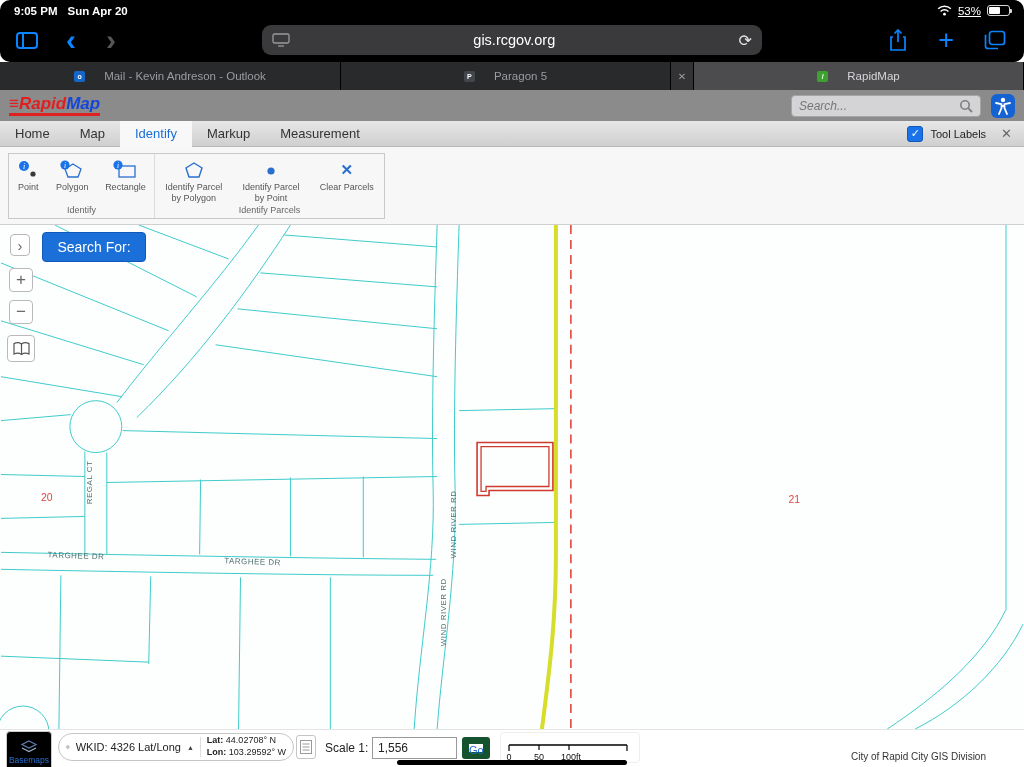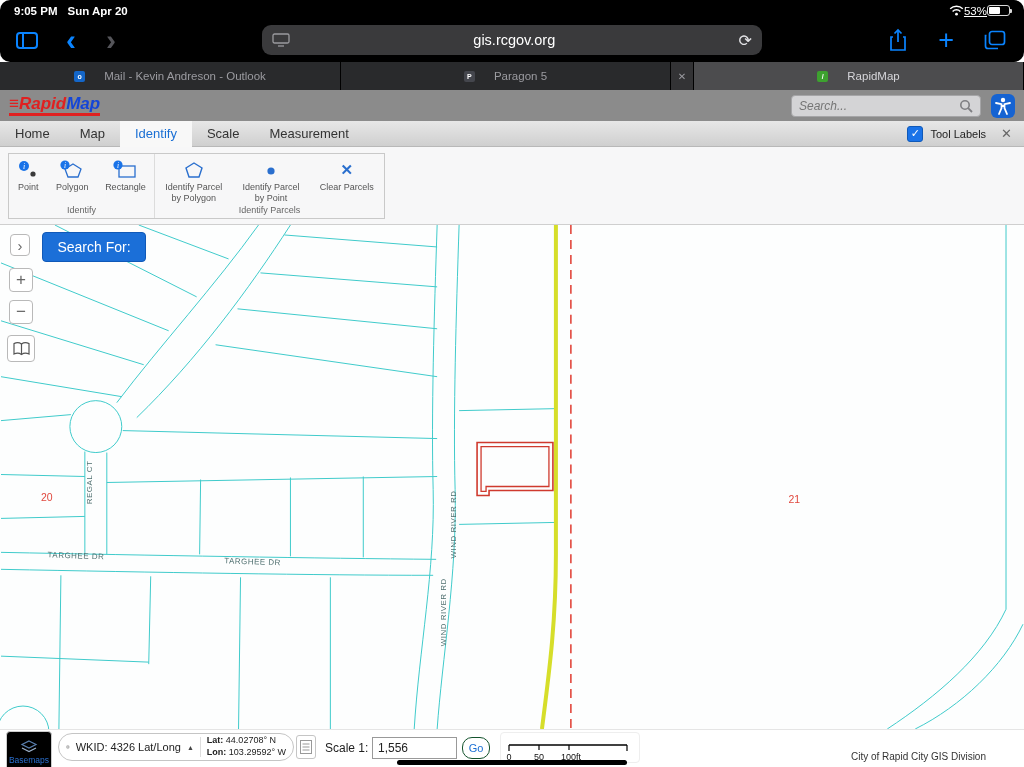--- a/index.html
+++ b/index.html
@@ -4,21 +4,21 @@
 <style>
   *{box-sizing:border-box;margin:0;padding:0;}
   body{width:1024px;height:767px;position:relative;overflow:hidden;background:#fff;
        font-family:"Liberation Sans",sans-serif;-webkit-font-smoothing:antialiased;}
 
   
   #chrome{position:absolute;top:0;left:0;width:100%;height:62px;background:#000;border-radius:10px;}
   #status-row{height:18px;display:flex;align-items:center;justify-content:space-between;
               padding:3px 14px 0;color:#fff;font-size:11.5px;}
   #status-left{display:flex;gap:10px;font-weight:bold;}
-  #status-right{display:flex;align-items:center;gap:0;text-decoration:underline;}
+  #status-right{display:flex;align-items:center;gap:6px;text-decoration:underline;}
   .battery{width:23px;height:11px;border:1px solid rgba(255,255,255,.85);border-radius:3px;position:relative;}
   .battery::after{content:"";position:absolute;right:-3px;top:3px;width:2px;height:4px;
                   background:rgba(255,255,255,.85);border-radius:0 1px 1px 0;}
   .battery-fill{position:absolute;left:1px;top:1px;bottom:1px;width:53%;background:#fff;border-radius:1px;}
 
   #toolbar-row{height:44px;display:flex;align-items:center;padding:0 16px;position:relative;}
   #sidebar-icon{width:22px;height:17px;border:2px solid #0a84ff;border-radius:4px;position:relative;margin-right:28px;}
   #sidebar-icon::before{content:"";position:absolute;left:4px;top:0;bottom:0;width:2px;background:#0a84ff;}
   #back-btn{font-size:30px;line-height:26px;color:#0a84ff;margin-right:30px;font-weight:bold;}
   #forward-btn{font-size:30px;line-height:26px;color:#55555a;font-weight:bold;}
@@ -105,22 +105,22 @@
         border-radius:14px;background:#fff;display:flex;align-items:center;padding:0 7px;gap:6px;}
   #wkid-text{font-size:11px;color:#222;white-space:nowrap;}
   .caret{font-size:7px;color:#444;}
   .vdiv{width:1px;height:20px;background:#ddd;flex:none;}
   .latlon{font-size:9px;color:#222;line-height:1.3;white-space:nowrap;}
   #scale-icon-box{position:absolute;left:296px;top:5px;width:20px;height:24px;border:1px solid #c5c5c5;
         border-radius:3px;display:flex;align-items:center;justify-content:center;background:#fff;}
   #scale-label{position:absolute;left:325px;top:11px;font-size:12px;color:#222;}
   #scale-input{position:absolute;left:372px;top:7px;width:85px;height:22px;border:1px solid #999;
         font-size:12px;padding:0 5px;font-family:inherit;color:#222;}
-  #go-btn{position:absolute;left:462px;top:7px;width:28px;height:22px;border:1px solid #14532d;
-        border-radius:10px;background:#fff;color:#1a6fd4;font-size:11px;font-family:inherit;}
+  #go-btn{position:absolute;left:462px;top:7px;width:28px;height:22px;border:7px solid #14532d;
+        border-radius:3px;background:#fff;color:#1a6fd4;font-size:11px;font-family:inherit;}
   #scalebar-box{position:absolute;left:500px;top:2px;width:140px;height:31px;background:#fff;
         border:1px solid #eee;border-radius:4px;}
   #attribution{position:absolute;right:38px;top:21px;font-size:10px;color:#333;}
   #home-indicator{position:absolute;left:397px;bottom:2px;width:230px;height:5px;border-radius:3px;
         background:#000;z-index:9;}
 </style>
 </head>
 <body>
 
 <div id="chrome">
@@ -201,21 +201,21 @@
       <circle cx="12" cy="6" r="2.2" fill="#fff"></circle>
       <path d="M5,9 L10.5,10.2 L10.5,14 L8,20 M19,9 L13.5,10.2 L13.5,14 L16,20 M10.5,12 H13.5" stroke="#fff" stroke-width="1.8" fill="none" stroke-linecap="round"></path>
     </svg>
   </div>
 </div>
 
 <div id="menu-bar">
   <div class="menu-item">Home</div>
   <div class="menu-item">Map</div>
   <div class="menu-item active">Identify</div>
-  <div class="menu-item">Scale</div>
+  <div class="menu-item">Markup</div>
   <div class="menu-item">Measurement</div>
   <div id="menu-right">
     <span id="tool-labels-checkbox">✓</span>
     <span id="tool-labels-label">Tool Labels</span>
     <span id="menu-close">✕</span>
   </div>
 </div>
 
 <div id="ribbon">
   <div id="ribbon-box">

